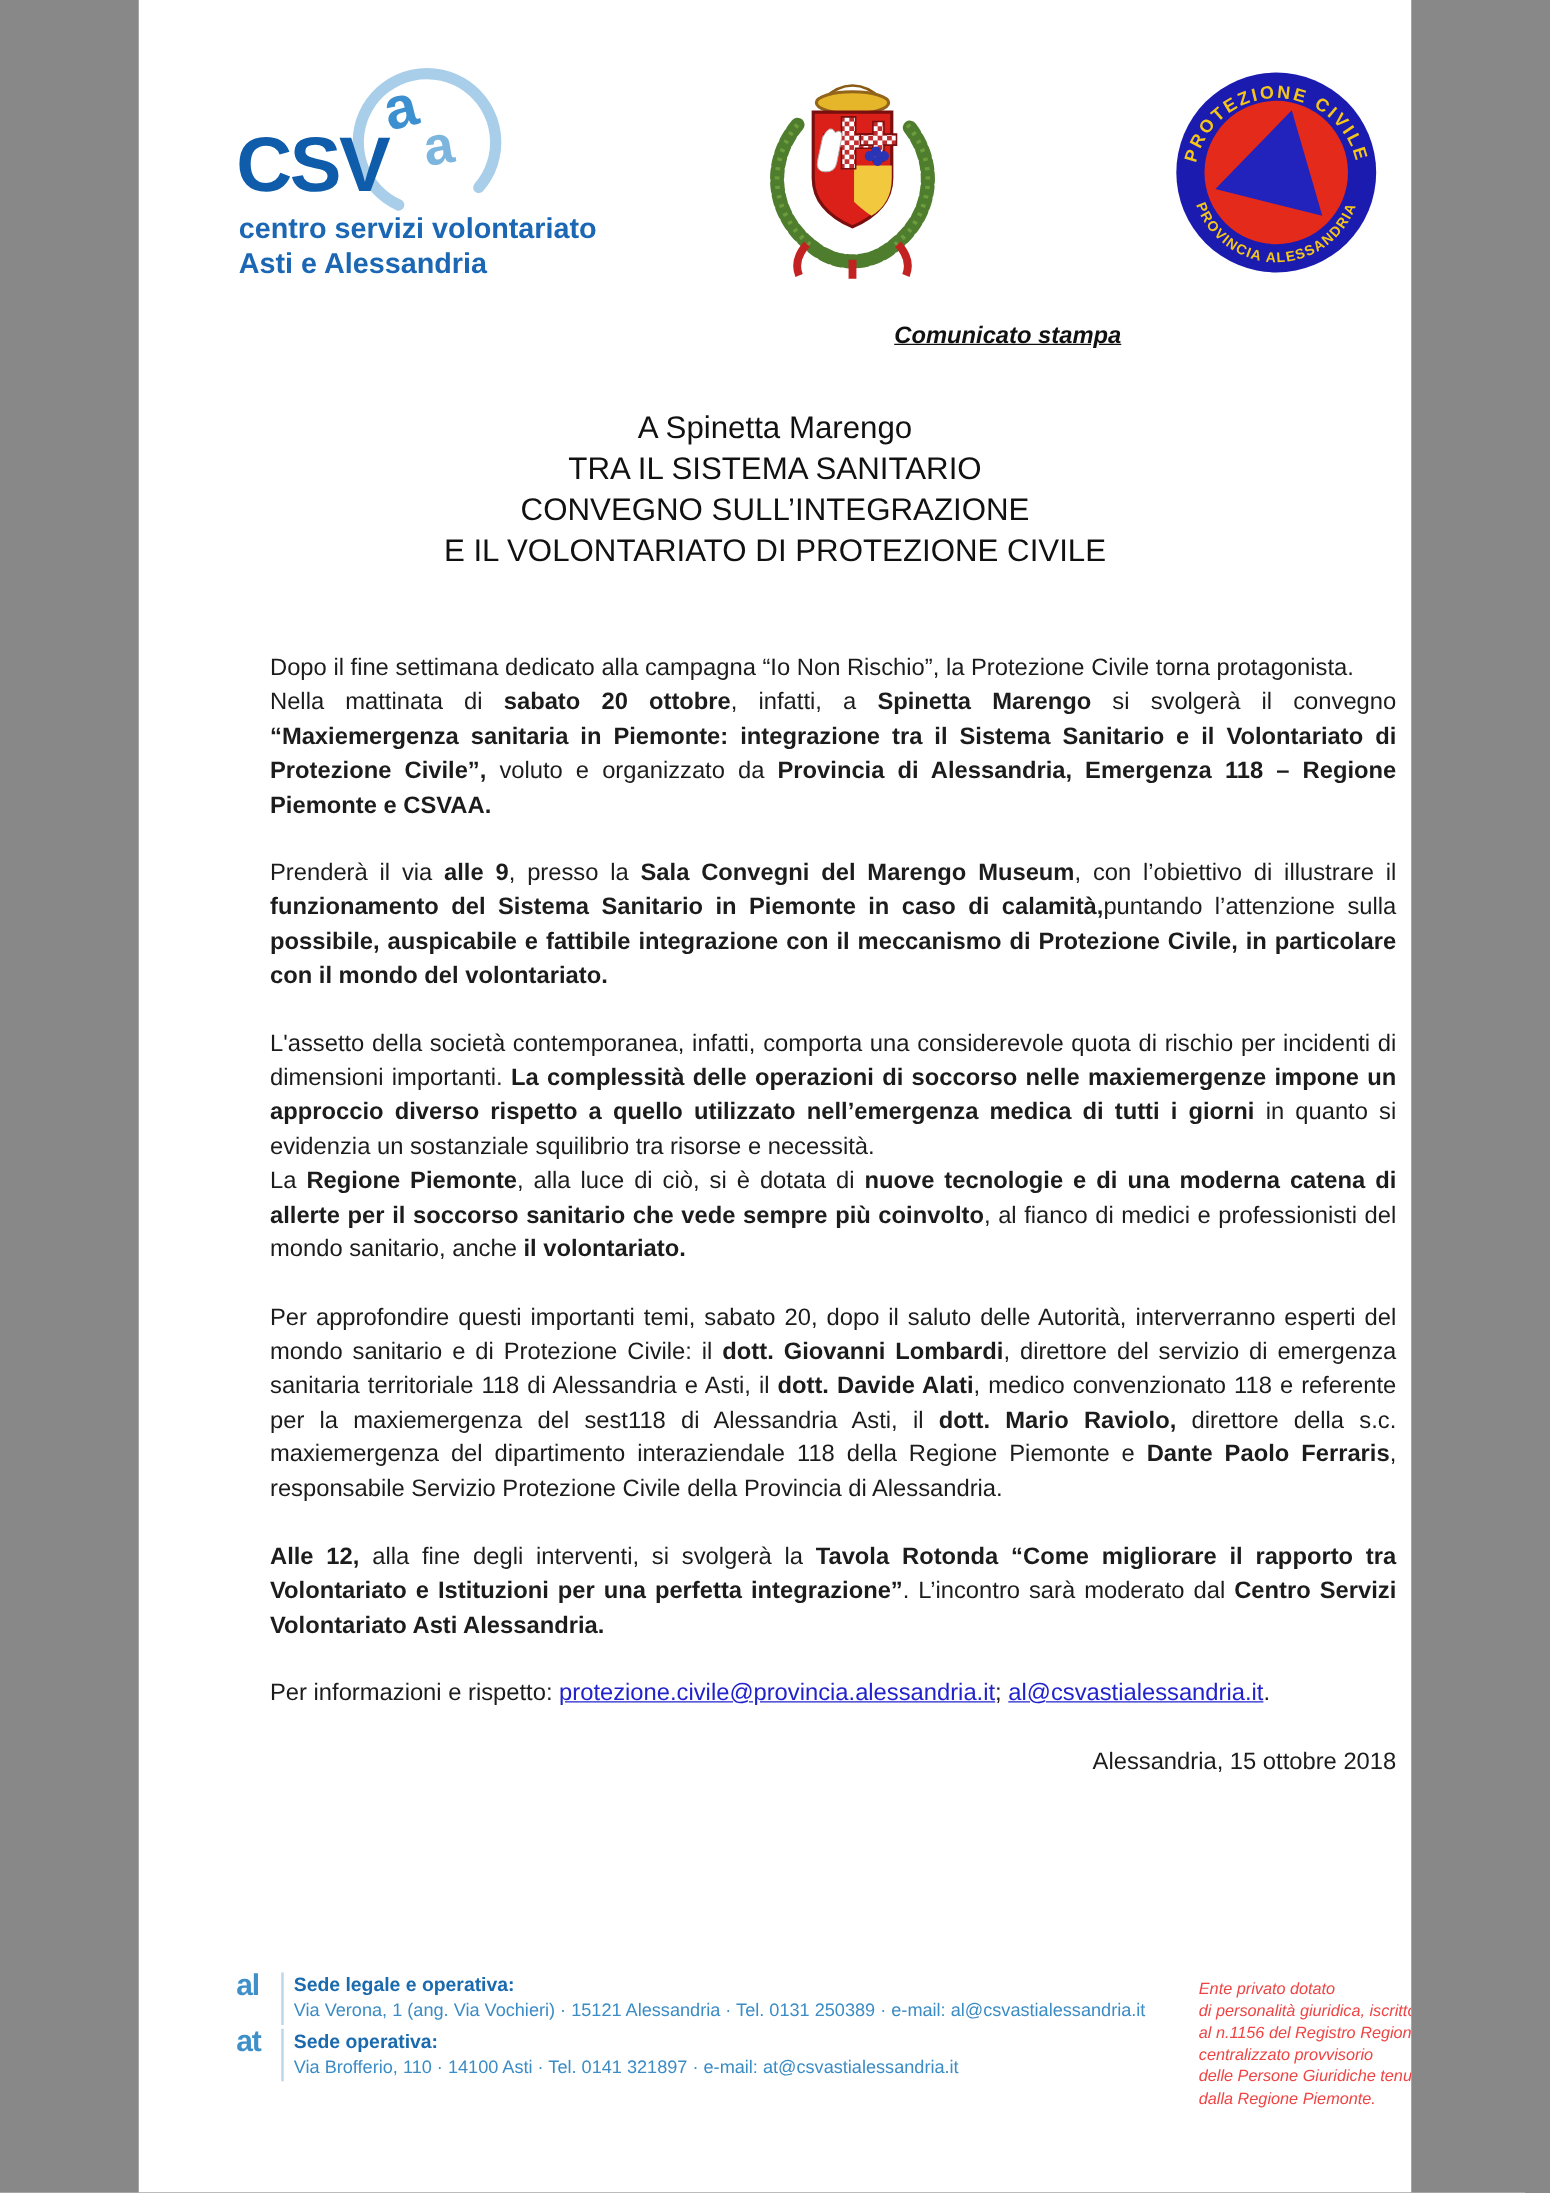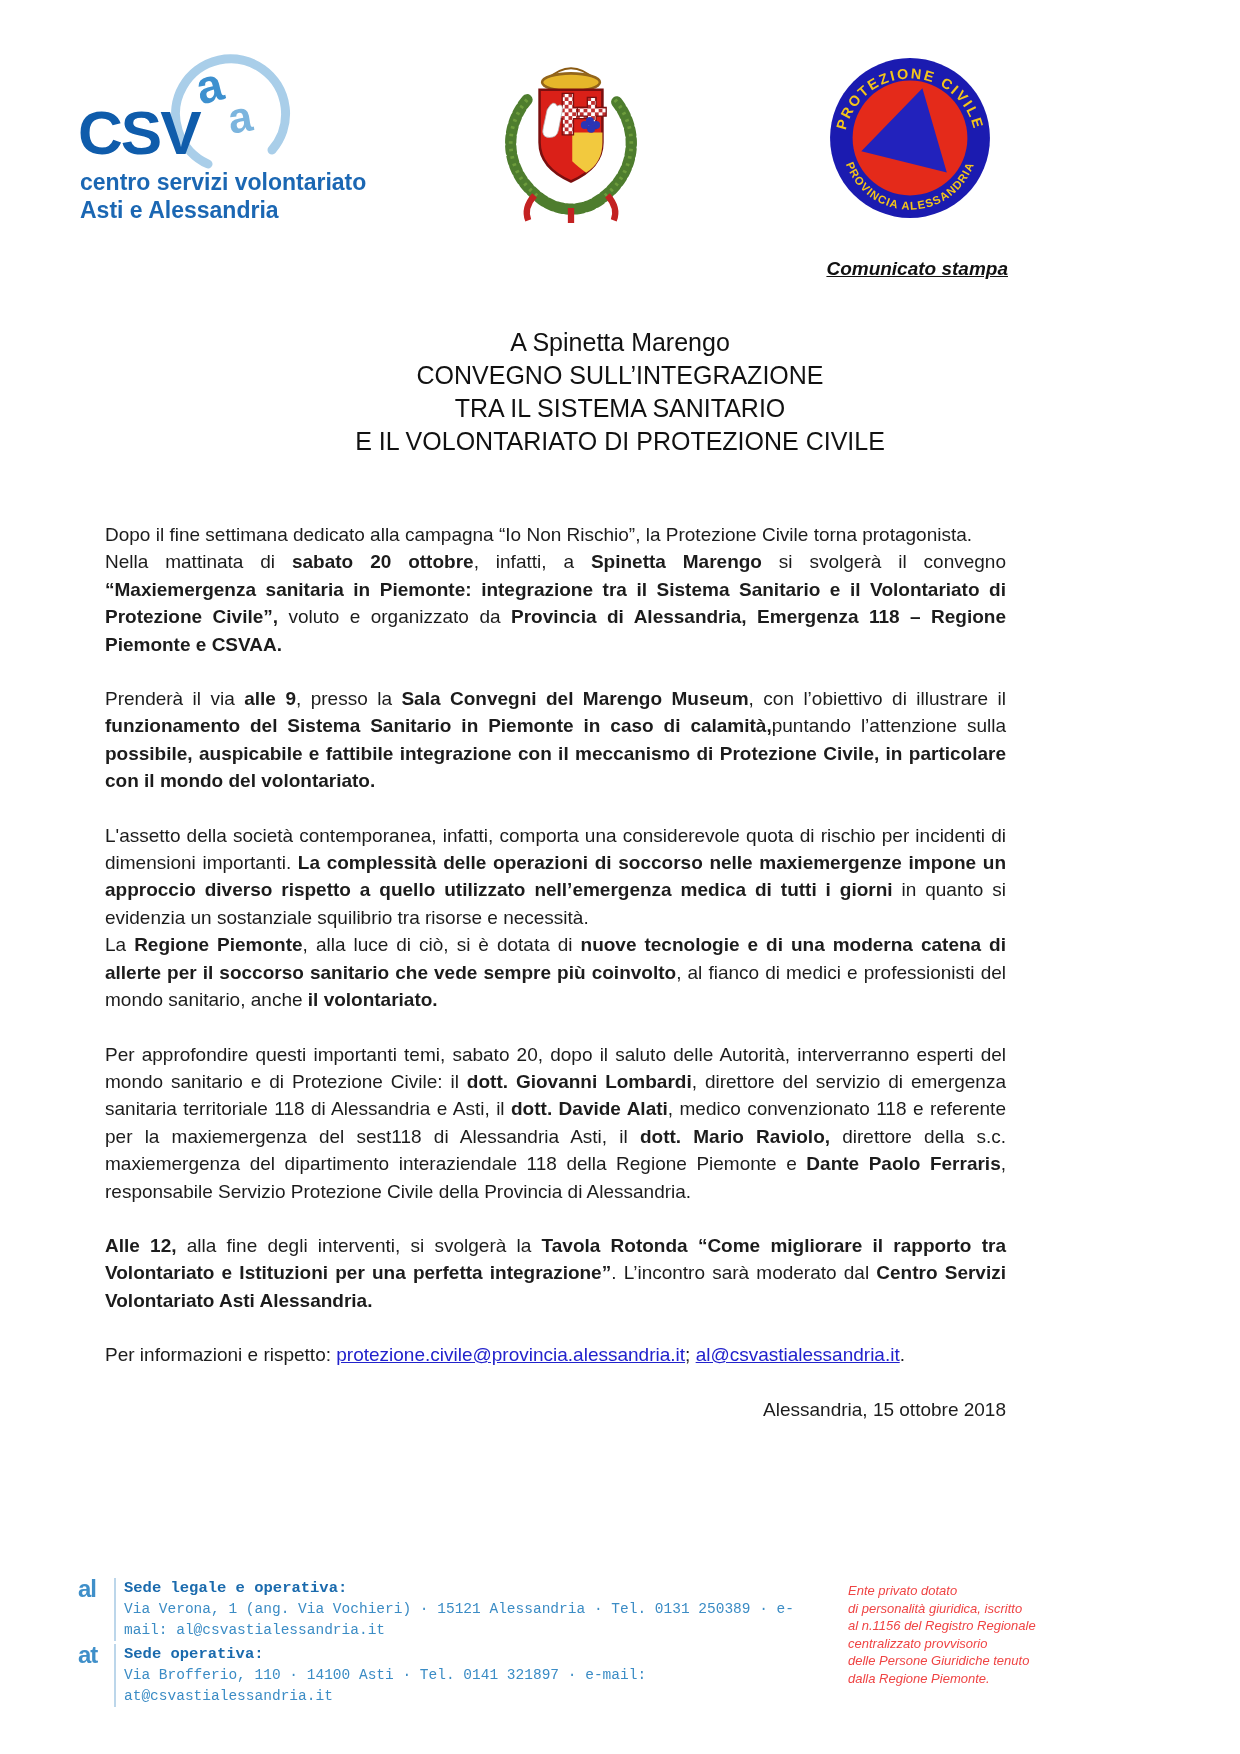--- a/index.html
+++ b/index.html
@@ -1,18 +1,18 @@
 <!DOCTYPE html>
 <html><head>
 <meta charset="utf-8">
 <style>
   html,body{margin:0;padding:0;background:#888;}
   .page{
     position:relative;
-    width:1240px;height:1754px;
+    width:1018px;height:1754px;
     margin:0 auto;
     background:#ffffff;
     font-family:"Liberation Sans","DejaVu Sans",sans-serif;
     color:#1c1c1c;
     overflow:hidden;
   }
 
   
   .csv-logo{position:absolute;left:78px;top:56px;width:320px;height:195px;}
   .csv-swoosh{position:absolute;left:92px;top:-4px;}
@@ -45,21 +45,21 @@
   .body-text p{margin:0 0 27px 0;}
   .b{font-weight:bold;}
   .lnk{color:#2222cc;text-decoration:underline;cursor:pointer;margin-top:32px;}
   .dateline{text-align:right;}
 
   
   .footer-left{position:absolute;left:78px;top:1578px;width:740px;}
   .f-row{display:flex;align-items:stretch;margin-bottom:3px;}
   .f-mark{width:36px;font-size:24px;font-weight:bold;color:#3f8fc9;line-height:22px;letter-spacing:-1px;}
   .f-bar{width:2px;background:#bcd6ea;margin-right:8px;}
-  .f-texts{flex:1;font-family:Liberation Mono, monospace;}
+  .f-texts{flex:1;}
   .f-label{font-size:15.5px;font-weight:bold;color:#1a6aad;line-height:21px;}
   .f-address{font-size:14.5px;color:#3b8cc5;line-height:21px;}
   .f-web{margin:10px 0 0 46px;font-size:15px;font-weight:bold;color:#1263b2;}
   .footer-right{
     position:absolute;left:848px;top:1582px;width:300px;
     font-size:13px;font-style:italic;color:#ef4444;line-height:17.5px;
   }
 </style>
 </head>
 <body>
@@ -132,22 +132,22 @@
       </text>
       <circle cx="80" cy="80" r="56" fill="#e42a1a"></circle>
       <polygon points="80,30 123,104 37,104" fill="#2222bc" transform="rotate(14,80,80)"></polygon>
     </svg>
   </div>
 
   <div class="press-label">Comunicato stampa</div>
 
   <div class="doc-title">
     <div>A Spinetta Marengo</div>
+    <div>TRA IL SISTEMA SANITARIO</div>
     <div>CONVEGNO SULL’INTEGRAZIONE</div>
-    <div>TRA IL SISTEMA SANITARIO</div>
     <div>E IL VOLONTARIATO DI PROTEZIONE CIVILE</div>
   </div>
 
   <div class="body-text">
     <p><span>Dopo il fine settimana dedicato alla campagna “Io Non Rischio”, la Protezione Civile torna protagonista.</span><br><span>Nella mattinata di </span><span class="b">sabato 20 ottobre</span><span>, infatti, a </span><span class="b">Spinetta Marengo</span><span> si svolgerà il convegno </span><span class="b">“Maxiemergenza sanitaria in Piemonte: integrazione tra il Sistema Sanitario e il Volontariato di Protezione Civile”,</span><span> voluto e organizzato da </span><span class="b">Provincia di Alessandria, Emergenza 118 – Regione Piemonte e CSVAA.</span></p>
     <p><span>Prenderà il via </span><span class="b">alle 9</span><span>, presso la </span><span class="b">Sala Convegni del Marengo Museum</span><span>, con l’obiettivo di illustrare il </span><span class="b">funzionamento del Sistema Sanitario in Piemonte in caso di calamità,</span><span>puntando l’attenzione sulla </span><span class="b">possibile, auspicabile e fattibile integrazione con il meccanismo di Protezione Civile, in particolare con il mondo del volontariato.</span></p>
     <p><span>L'assetto della società contemporanea, infatti, comporta una considerevole quota di rischio per incidenti di dimensioni importanti. </span><span class="b">La complessità delle operazioni di soccorso nelle maxiemergenze impone un approccio diverso rispetto a quello utilizzato nell’emergenza medica di tutti i giorni</span><span> in quanto si evidenzia un sostanziale squilibrio tra risorse e necessità.</span><br><span>La </span><span class="b">Regione Piemonte</span><span>, alla luce di ciò, si è dotata di </span><span class="b">nuove tecnologie e di una moderna catena di allerte per il soccorso sanitario che vede sempre più coinvolto</span><span>, al fianco di medici e professionisti del mondo sanitario, anche </span><span class="b">il volontariato.</span></p>
     <p><span>Per approfondire questi importanti temi, sabato 20, dopo il saluto delle Autorità, interverranno esperti del mondo sanitario e di Protezione Civile: il </span><span class="b">dott. Giovanni Lombardi</span><span>, direttore del servizio di emergenza sanitaria territoriale 118 di Alessandria e Asti, il </span><span class="b">dott. Davide Alati</span><span>, medico convenzionato 118 e referente per la maxiemergenza del sest118 di Alessandria Asti, il </span><span class="b">dott. Mario Raviolo,</span><span> direttore della s.c. maxiemergenza del dipartimento interaziendale 118 della Regione Piemonte e </span><span class="b">Dante Paolo Ferraris</span><span>, responsabile Servizio Protezione Civile della Provincia di Alessandria.</span></p>
     <p><span class="b">Alle 12,</span><span> alla fine degli interventi, si svolgerà la </span><span class="b">Tavola Rotonda “Come migliorare il rapporto tra Volontariato e Istituzioni per una perfetta integrazione”</span><span>. L’incontro sarà moderato dal </span><span class="b">Centro Servizi Volontariato Asti Alessandria.</span></p>
     <p><span>Per informazioni e rispetto: </span><a class="lnk" href="#">protezione.civile@provincia.alessandria.it</a><span>; </span><a class="lnk" href="#">al@csvastialessandria.it</a><span>.</span></p>

